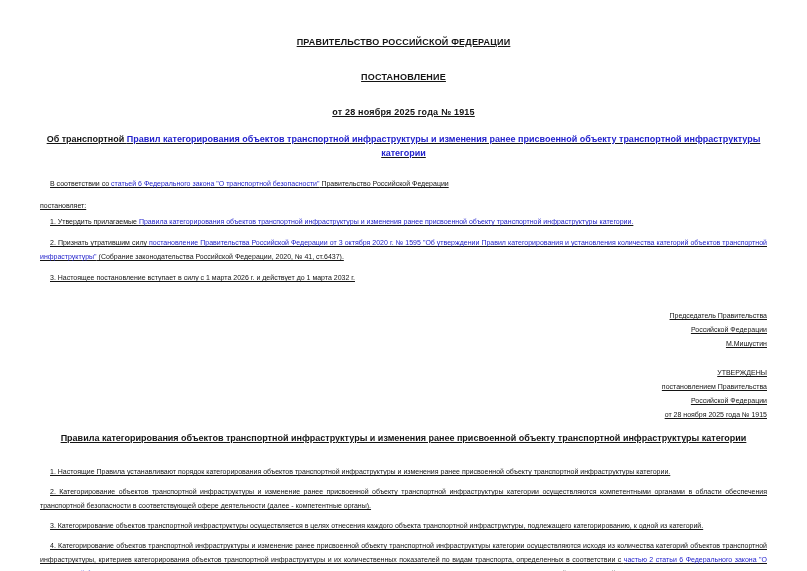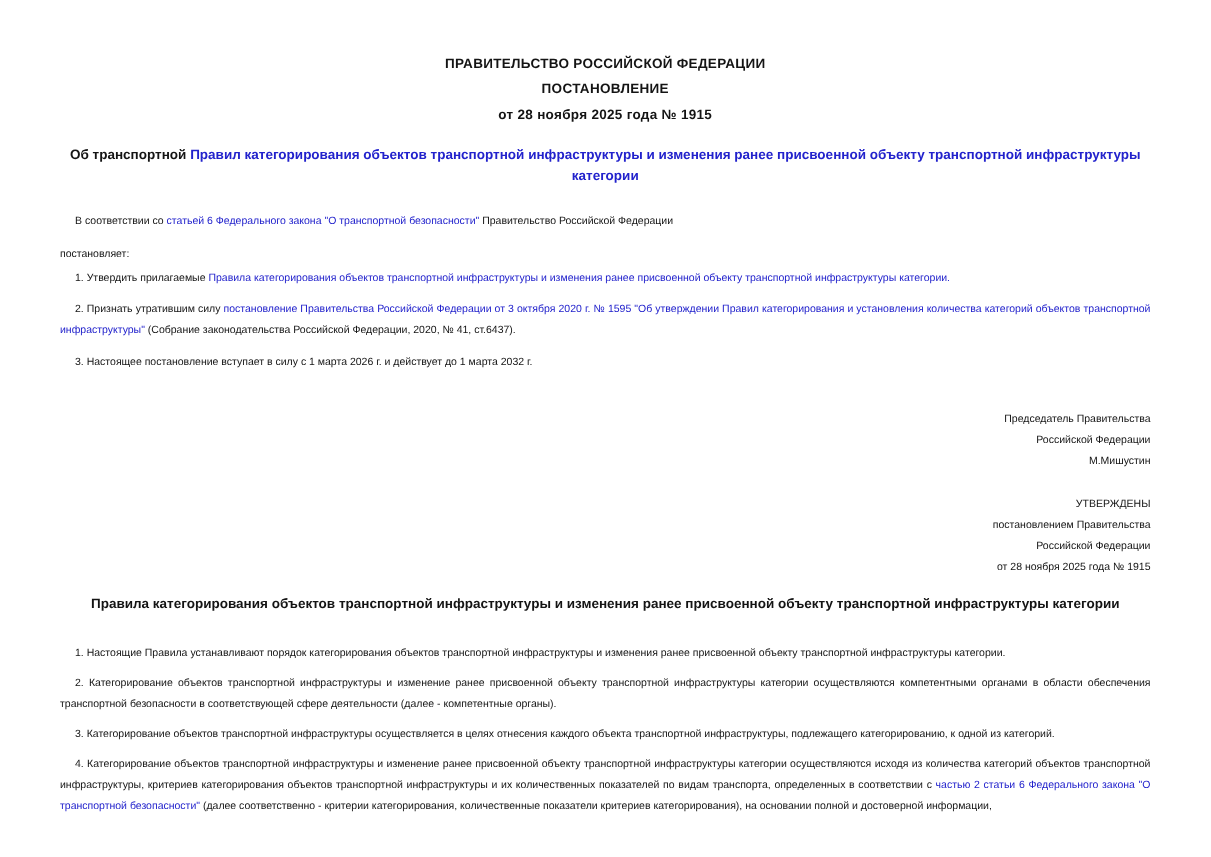--- a/index.html
+++ b/index.html
@@ -7,28 +7,28 @@
     width: 807px; height: 571px; overflow: hidden;
     background: #ffffff;
     font-family: "Liberation Sans", "DejaVu Sans", sans-serif;
     color: #141414;
   }
   .content {
     padding: 36px 40px 0 40px;
     font-size: 7px;
     line-height: 14px;
   }
-  p { margin: 0; }
+  p { margin: 0; text-decoration: underline; }
   .c { text-align: center; }
   .b { font-weight: bold; }
   .j { text-align: justify; }
   .r { text-align: right; }
   .ind { text-indent: 10px; }
   .hdr { font-size: 9px; line-height: 13px; letter-spacing: 0.2px; }
-  .hdr + .hdr { margin-top: 4px; }
+  .hdr + .hdr { margin-top: 22px; }
   .subject { font-size: 9px; line-height: 14px; margin-top: 13px; }
   .preamble { margin-top: 17px; }
   .resolve { margin-top: 8px; }
   .item1 { margin-top: 2px; }
   .item2 { margin-top: 7px; }
   .item3 { margin-top: 7px; }
   .signature { margin-top: 24px; }
   .approval { margin-top: 15px; }
   .rules-title { font-size: 9px; line-height: 13px; margin-top: 10px; }
   .rp1 { margin-top: 20px; }

